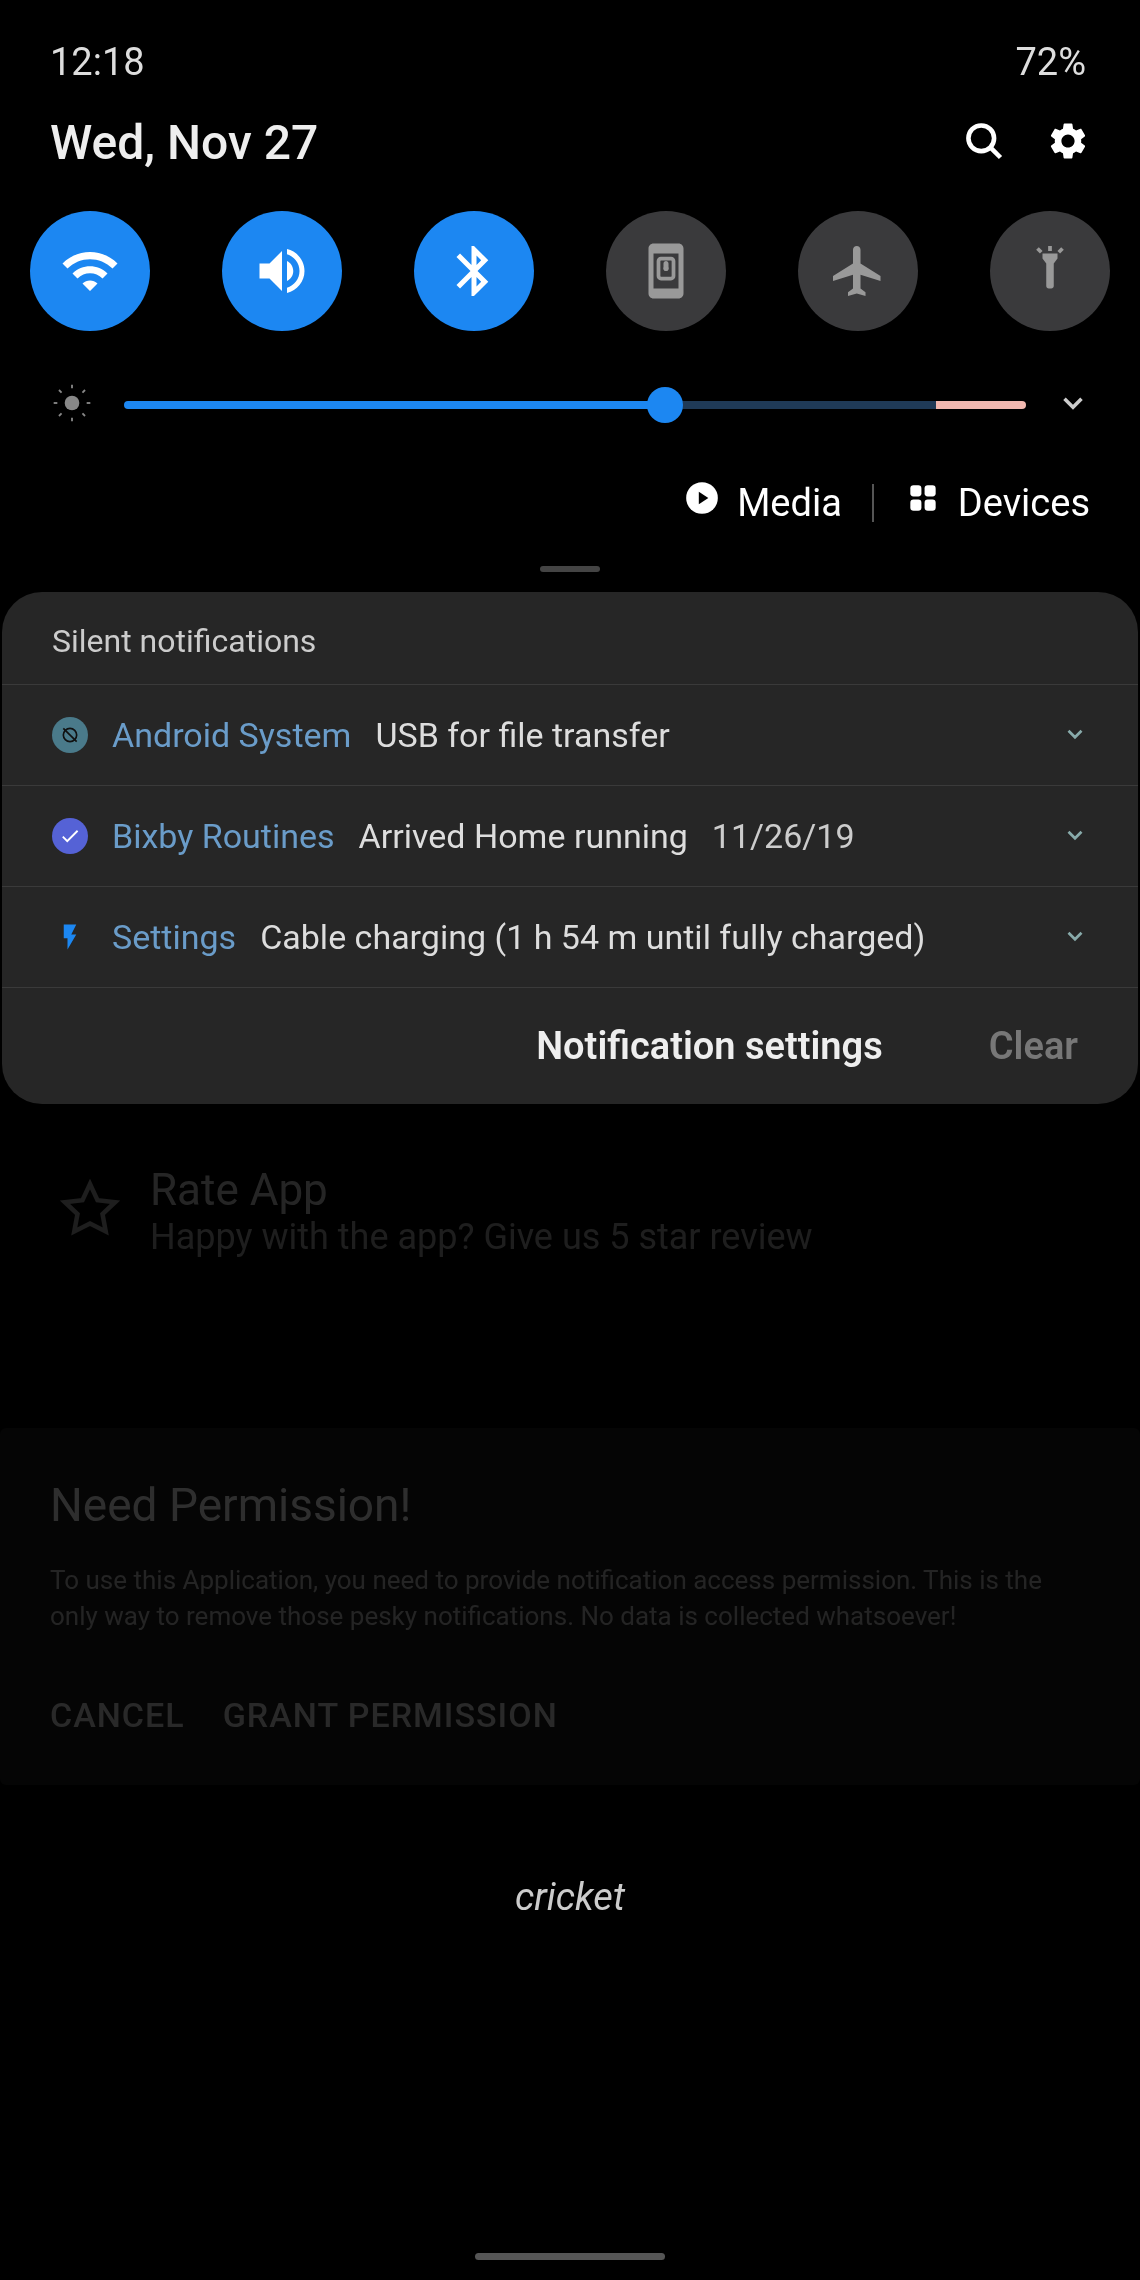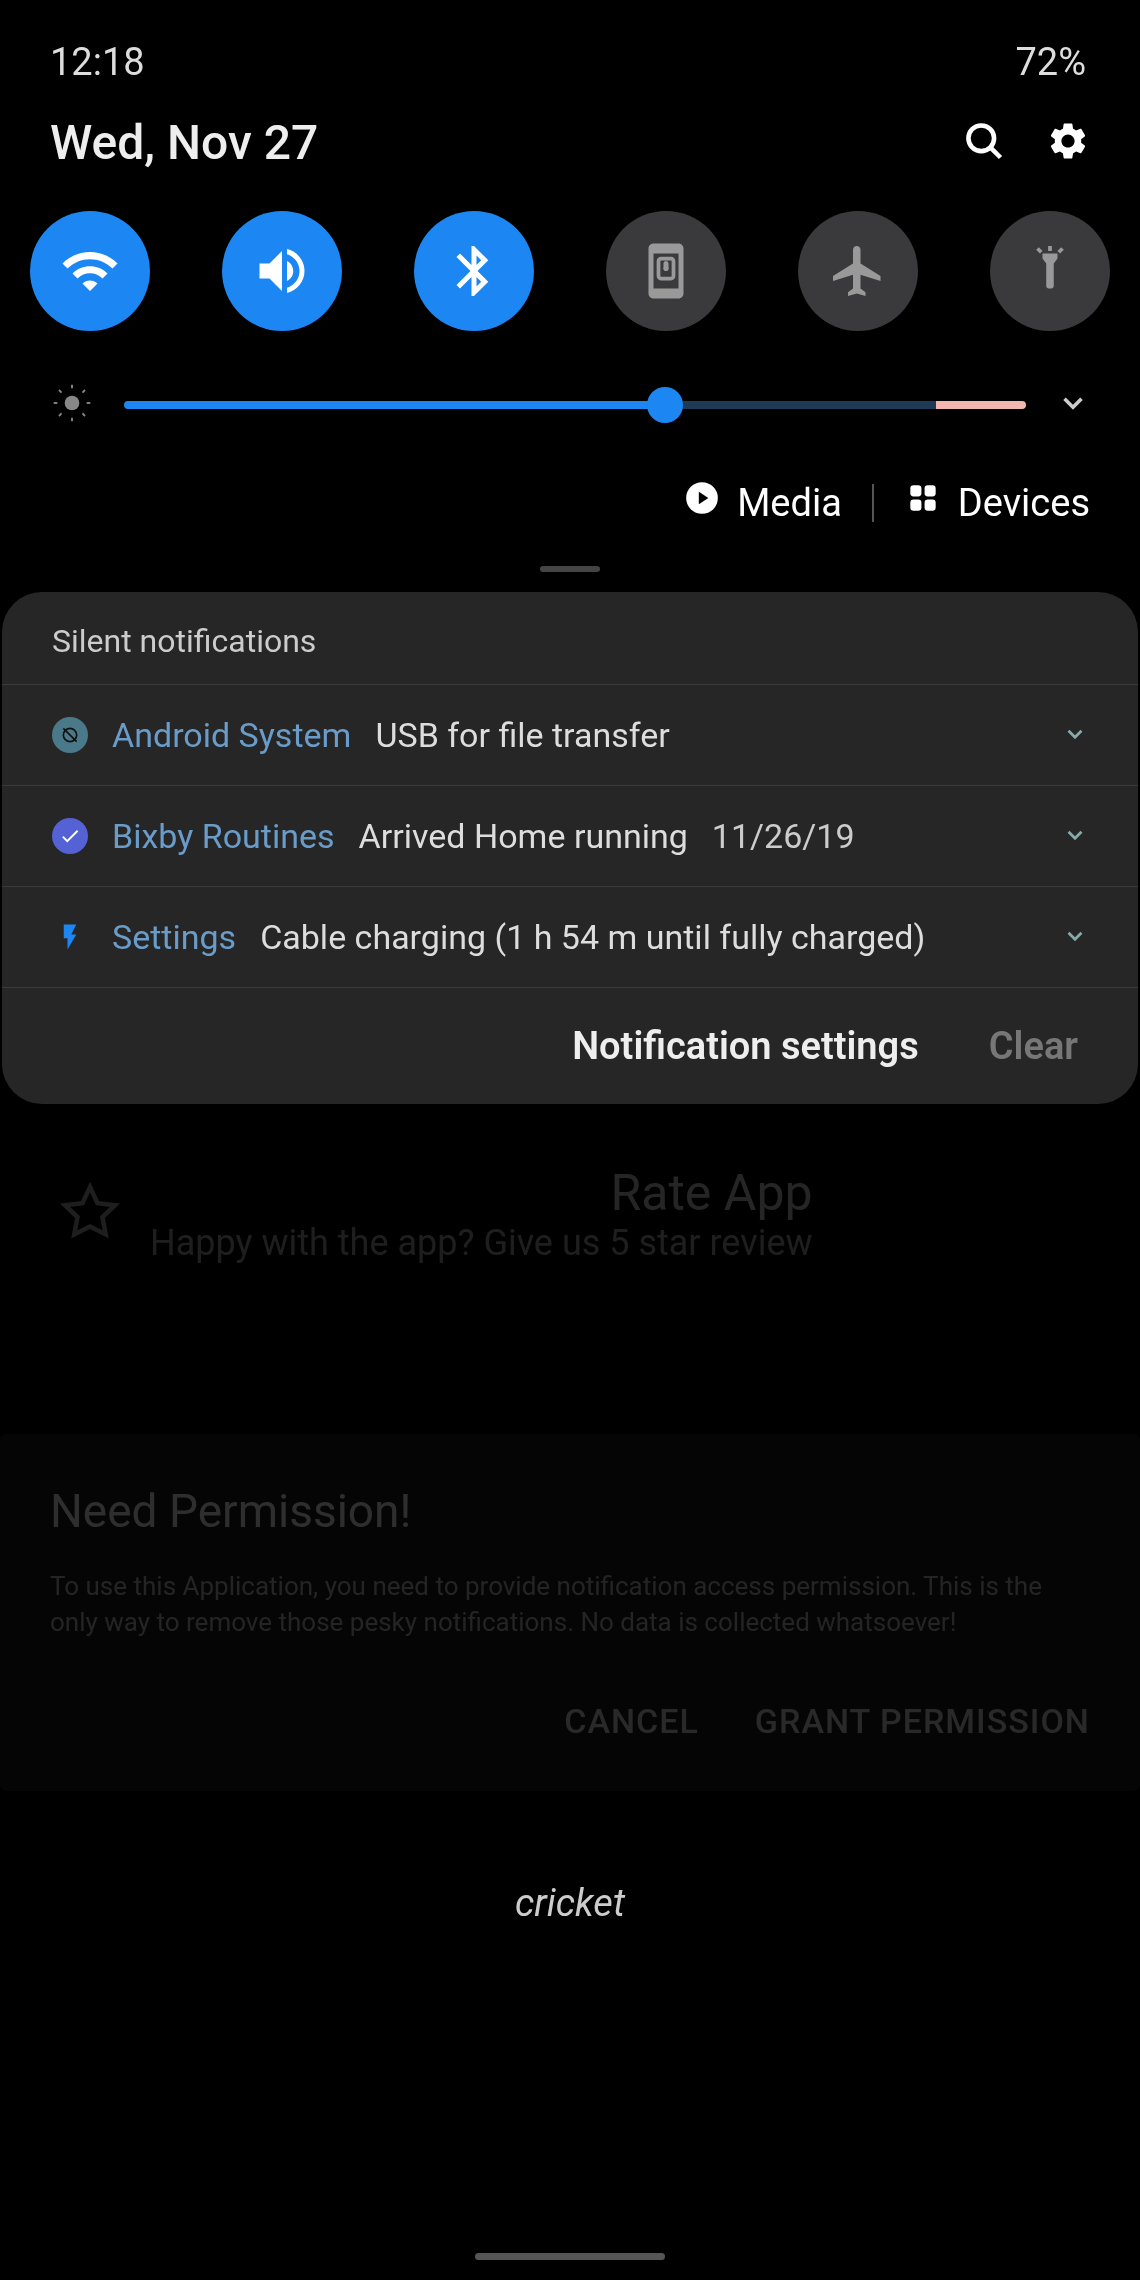--- a/index.html
+++ b/index.html
@@ -40,35 +40,35 @@
   
   .notif-panel { background: #262626; border-radius: 40px; margin: 0 2px; overflow: hidden; }
   .notif-header { padding: 30px 50px 24px 50px; font-size: 32px; color: #ccc; border-bottom: 1px solid #3a3a3a; }
   .notif-item { display: flex; align-items: center; padding: 30px 50px; gap: 24px; border-bottom: 1px solid #3a3a3a; font-size: 34px; }
   .notif-icon { width: 36px; height: 36px; border-radius: 18px; display: flex; align-items: center; justify-content: center; flex-shrink: 0; }
   .notif-app { color: #6a9cc9; }
   .notif-text { color: #ddd; }
   .notif-date { color: #ccc; }
   .notif-spacer { flex: 1; }
   .notif-chevron svg { width: 26px; height: 26px; }
-  .notif-footer { display: flex; justify-content: flex-end; gap: 70px; padding: 36px 60px; font-size: 38px; }
+  .notif-footer { display: flex; justify-content: flex-end; gap: 106px; padding: 36px 60px; font-size: 38px; }
   .nf-settings { font-weight: 600; color: #eee; }
   .nf-clear { font-weight: 600; color: #777; }
   
   
   .bg-content { padding: 40px 30px; opacity: 0.22; }
   .rate-card { display: flex; gap: 30px; align-items: center; padding: 20px 30px 40px 30px; }
   .rate-star svg { width: 60px; height: 60px; }
-  .rate-title { font-size: 50px; color: #aaa; text-align: right; }
+  .rate-title { font-size: 44px; color: #aaa; }
   .rate-sub { font-size: 36px; color: #888; }
   
   .perm-dialog { margin: 90px 0 0 0; padding: 50px; background: #121212; border-radius: 6px; opacity: 0.3; }
   .perm-title { font-size: 46px; color: #999; margin-bottom: 30px; }
   .perm-body { font-size: 26px; color: #777; line-height: 1.4; }
-  .perm-actions { display: flex; justify-content: flex-end; gap: 56px; margin-top: 60px; font-size: 34px; letter-spacing: 1px; color: #888; font-weight: 500; }
+  .perm-actions { display: flex; justify-content: flex-start; gap: 38px; margin-top: 60px; font-size: 34px; letter-spacing: 1px; color: #888; font-weight: 500; }
   
   .carrier { text-align: center; font-size: 38px; color: #ccc; margin-top: 90px; font-style: italic; }
   
   .nav-pill { position: absolute; bottom: 20px; left: 50%; transform: translateX(-50%); width: 190px; height: 7px; background: #555; border-radius: 4px; }
 </style>
 </head>
 <body>
 
 <div class="status-bar">
   <span>12:18</span>

